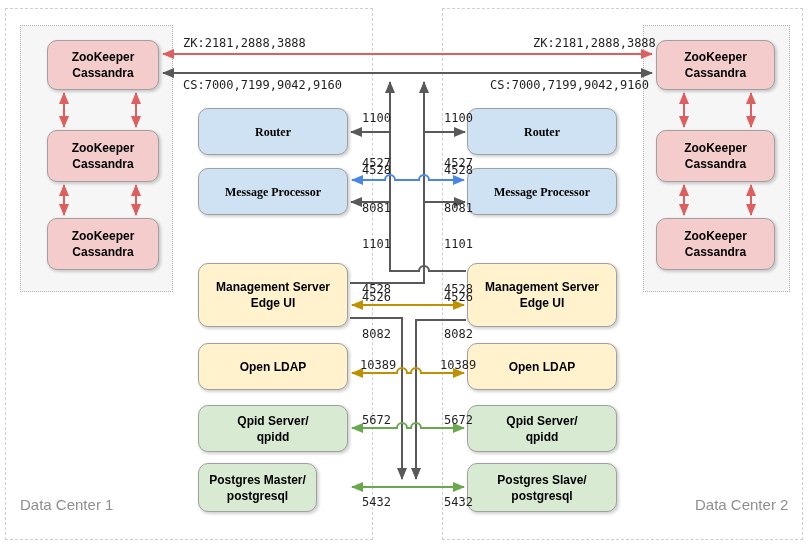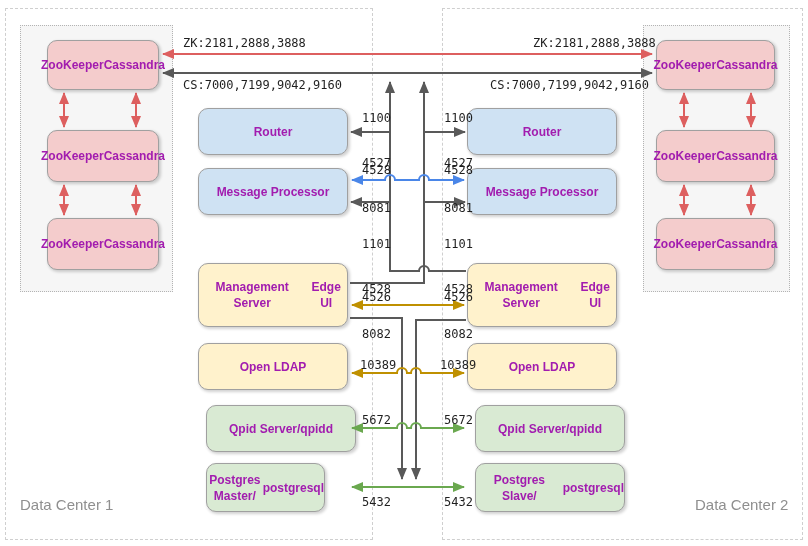--- a/index.html
+++ b/index.html
@@ -1,26 +1,26 @@
 <!DOCTYPE html>
 <html><head>
 <meta charset="utf-8">
 <style>
   html,body{margin:0;padding:0;background:#ffffff;font-family:"Liberation Sans",sans-serif;}
   .canvas{position:relative;width:808px;height:546px;background:#fff;overflow:hidden;}
   .region{position:absolute;border:1.5px dashed #cfcfcf;background:#fff;box-sizing:border-box;}
   .zkbox{position:absolute;border:1.5px dotted #b3b3b3;background:#f6f6f6;box-sizing:border-box;}
   .node{position:absolute;border:1.5px solid #a0a0a0;border-radius:10px;box-sizing:border-box;
-        display:flex;align-items:center;justify-content:center;
-        font-weight:bold;font-size:12px;line-height:16px;color:#a21caf;text-align:center;
+        display:flex;flex-direction:column;align-items:center;justify-content:center;
+        font-weight:bold;font-size:12px;line-height:16px;color:#000000;text-align:center;
         box-shadow:1.5px 1.5px 3px rgba(0,0,0,.18);}
   .pink{background:#f4cccc;}
-  .blue{background:#cfe2f3;}
+  .blue{background:#cfe2f3;font-family:Liberation Serif, serif;}
   .yellow{background:#fff2cc;}
-  .green{background:#d9ead3;margin-left:8px;}
+  .green{background:#d9ead3;}
   .port{position:absolute;font-family:"DejaVu Sans Mono",monospace;font-size:12px;line-height:15px;
         color:#1f1f1f;white-space:pre;margin-left:8px;}
   .dc-label{position:absolute;font-size:15px;font-weight:normal;color:#8f8f8f;}
   svg.overlay{position:absolute;left:0;top:0;pointer-events:none;}
   .ln{fill:none;stroke-width:2;}
   .s-red{stroke:#dd5f5f;}
   .s-dark{stroke:#595959;}
   .s-blue{stroke:#4a86e8;}
   .s-gold{stroke:#bf9000;}
   .s-green{stroke:#6aa84f;}

